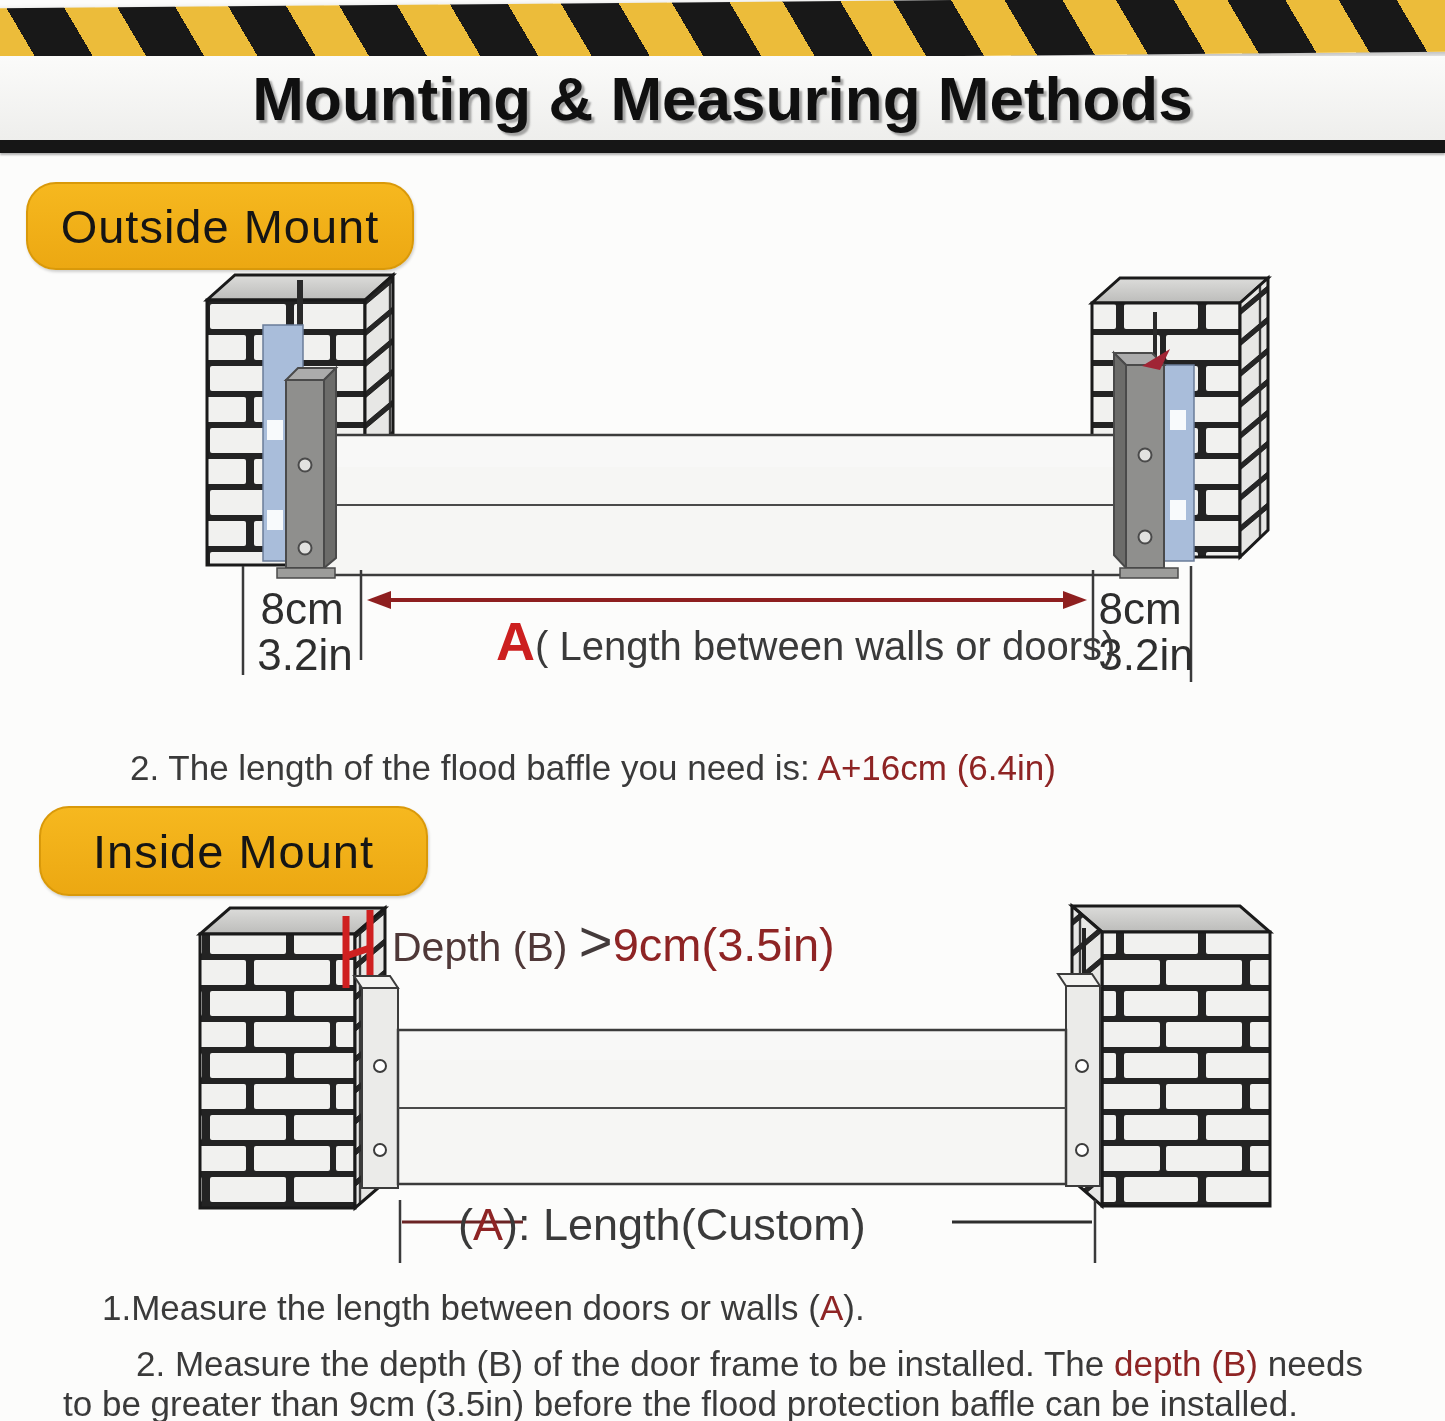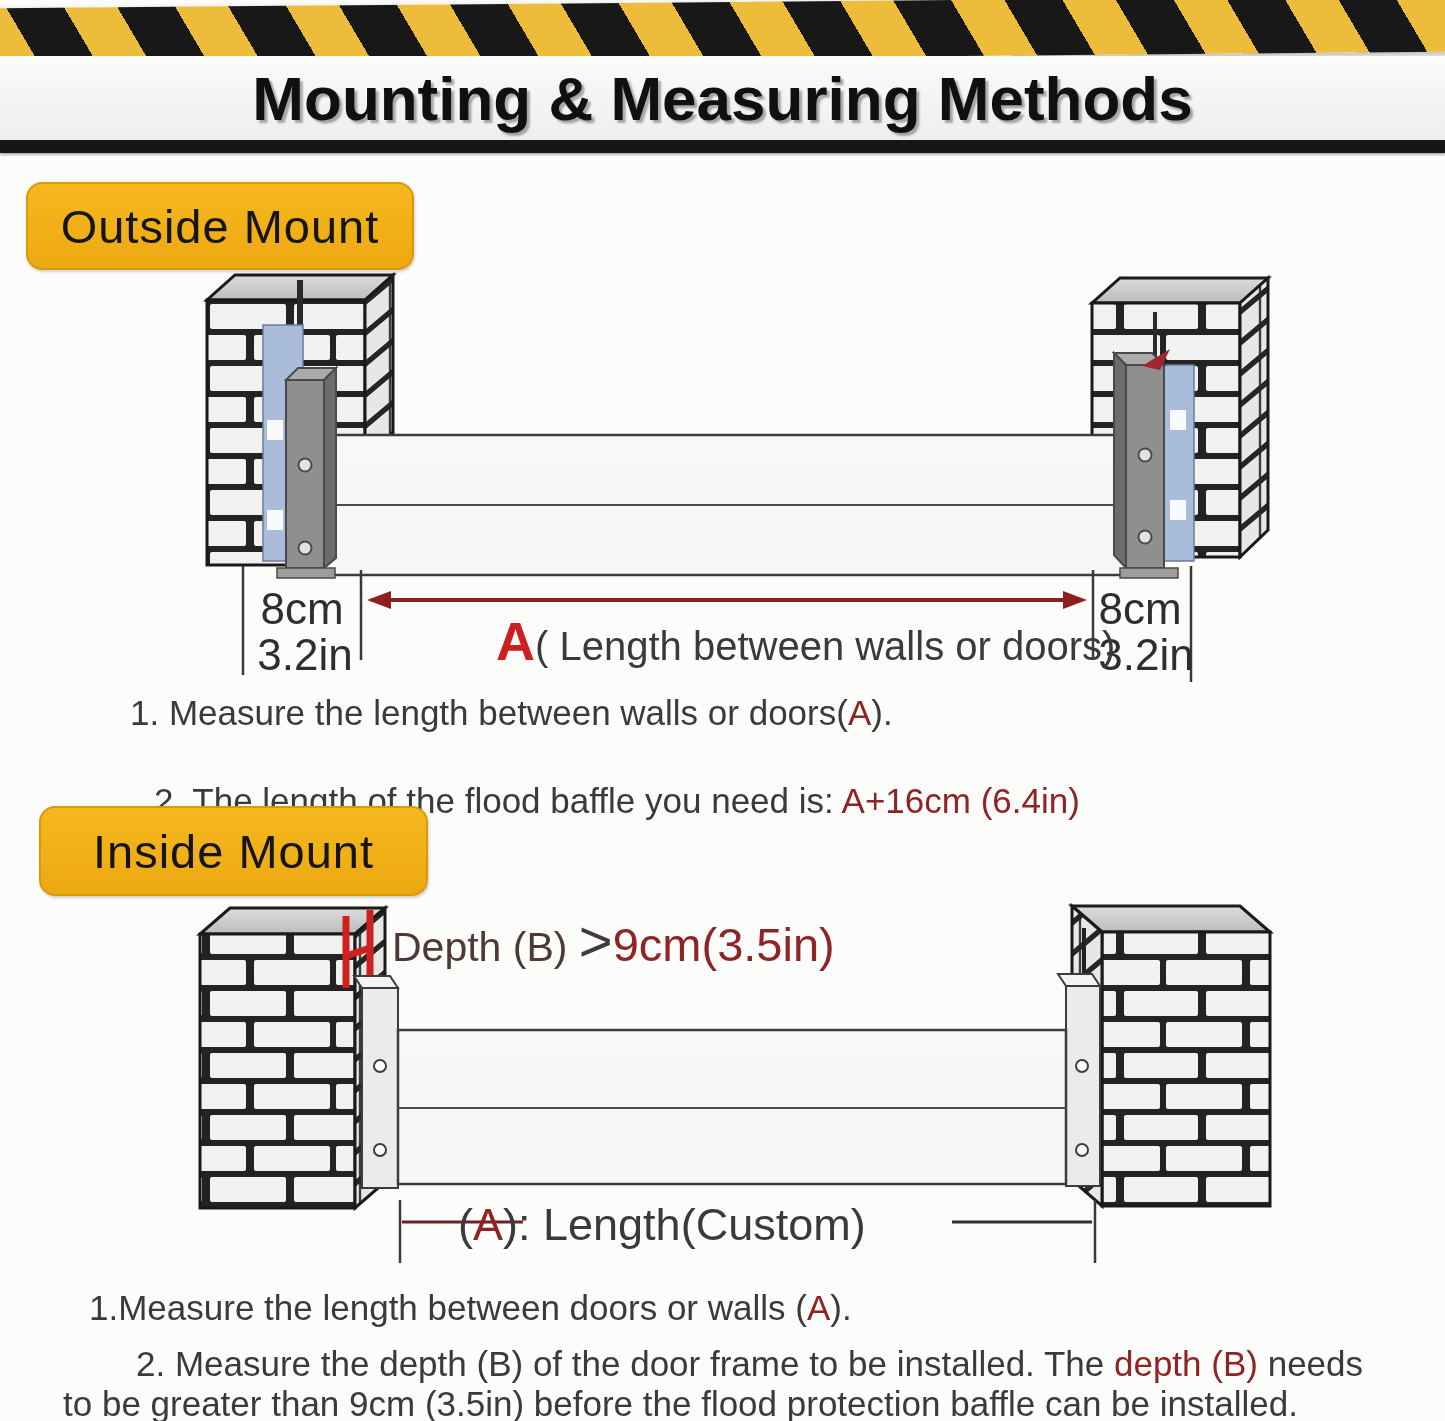--- a/index.html
+++ b/index.html
@@ -12,37 +12,37 @@
           box-shadow:0 3px 7px rgba(0,0,0,.28);}
   .titleband{position:absolute;left:0;top:56px;width:1445px;height:84px;
              background:linear-gradient(#fbfbfa,#eeeeec);
              display:flex;align-items:center;justify-content:center;}
   .title{font-size:62px;font-weight:bold;color:#101010;letter-spacing:0px;
          text-shadow:3px 3px 2px rgba(70,70,70,.45);white-space:nowrap;}
   .blackbar{position:absolute;left:0;top:140px;width:1445px;height:13px;background:#161616;
             box-shadow:0 2px 2px rgba(0,0,0,.3);}
   
   .badge{position:absolute;background:linear-gradient(#f6b81f,#eca812);
-         border:2px solid #d9990a;border-radius:16px;color:#151515;
+         border:2px solid #d9990a;border-radius:30px;color:#151515;
          display:flex;align-items:center;justify-content:center;
          font-size:47px;letter-spacing:1px;box-shadow:1px 2px 3px rgba(0,0,0,.18);}
   .badge-outside{left:26px;top:182px;width:384px;height:84px;}
   .badge-inside{left:25px;top:806px;width:385px;height:86px;margin-left:14px;}
   
   .diag{position:absolute;left:0;width:1445px;}
   .d1{top:270px;height:420px;}
   .d2{top:895px;height:400px;}
   svg text{font-family:"Liberation Sans", sans-serif;}
   
   .step{position:absolute;font-size:35px;color:#3a3a3a;white-space:nowrap;}
   .maroon{color:#8e2424;}
   .brightA{color:#8e2424;}
   .o-step1{left:130px;top:693px;}
-  .o-step2{left:130px;top:781px;margin-left:24px;}
-  .i-step1{left:89px;top:1288px;}
+  .o-step2{left:130px;top:748px;}
+  .i-step1{left:102px;top:1288px;}
   .i-step2a{left:104px;top:1344px;margin-left:32px;}
   .i-step2b{left:63px;top:1384px;}
 </style>
 </head>
 <body>
 
 <div class="page">
 
   <div class="hazard"></div>
 
@@ -142,21 +142,20 @@
     <g>
       <line x1="386" y1="330" x2="1068" y2="330" stroke="#8e1f1f" stroke-width="4"></line>
       <polygon points="367,330 391,321 391,339" fill="#8e1f1f"></polygon>
       <polygon points="1087,330 1063,321 1063,339" fill="#8e1f1f"></polygon>
     </g>
     <text x="496" y="390">
       <tspan font-size="54" font-weight="bold" fill="#cc1f1f">A</tspan><tspan font-size="40" fill="#3a3a3a">( Length between walls or doors)</tspan>
     </text>
   </svg>
 
-  <div class="step o-step1"><span>1. Measure the length between walls or doors(</span><span class="brightA">A</span><span>).</span></div>
   <div class="step o-step2"><span>2. The length of the flood baffle you need is: </span><span class="maroon">A+16cm (6.4in)</span></div>
 
   <div class="badge badge-inside">
     <span>Inside Mount</span>
   </div>
 
   <svg class="diag d2" viewBox="0 0 1445 400">
 
     <g>
       <polygon points="200,39 355,39 385,13 230,13" fill="url(#tg)" stroke="#1a1a1a" stroke-width="3"></polygon>

